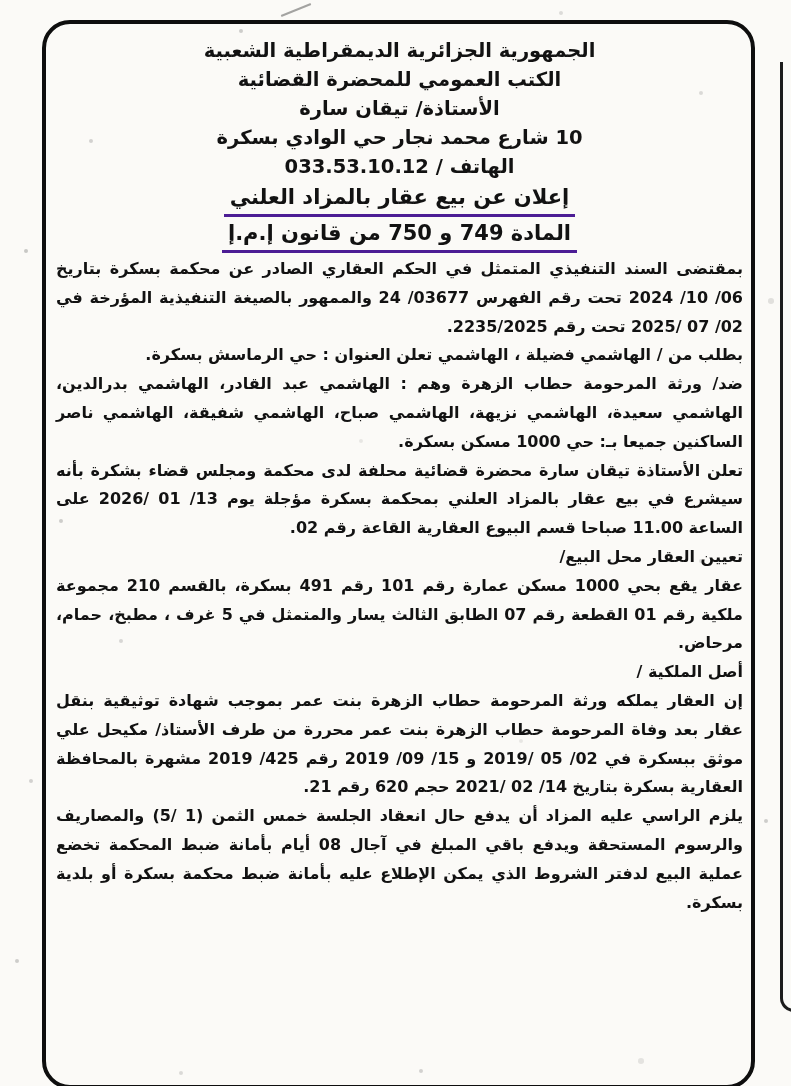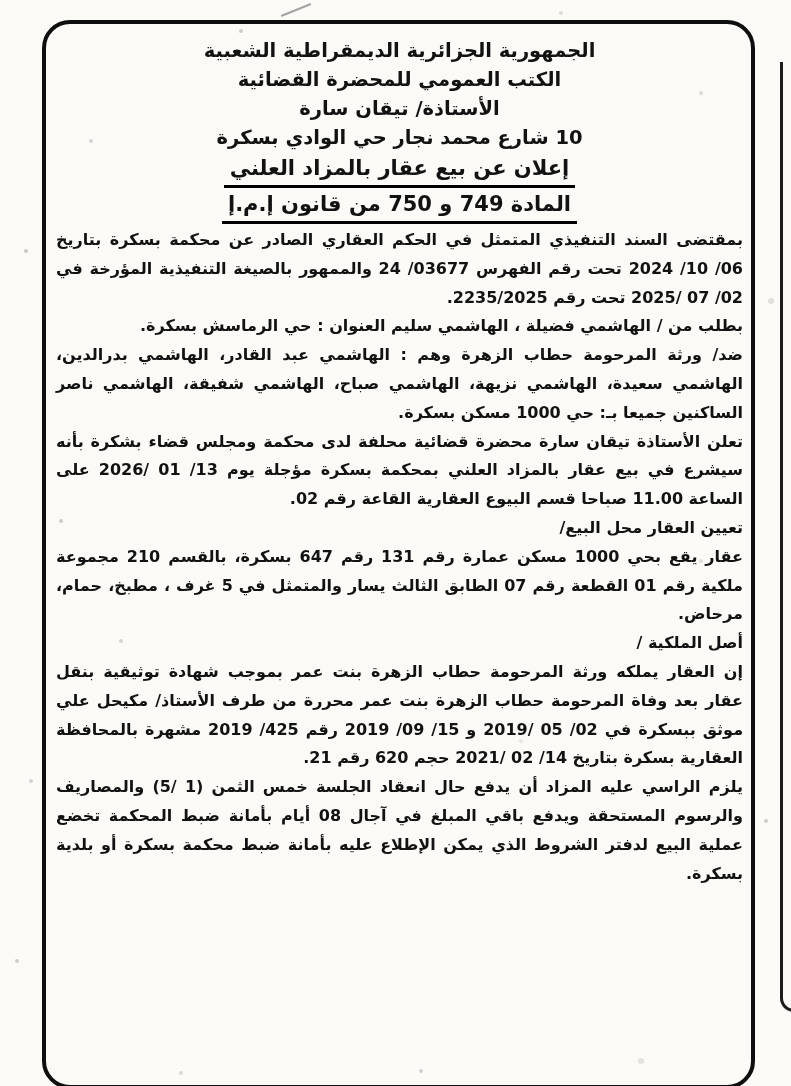--- a/index.html
+++ b/index.html
@@ -38,21 +38,21 @@
   }
   .title-line{
     margin:1px 0 0 0;
     text-align:center;
     font-size:21px;
     line-height:31px;
     font-weight:700;
   }
   .title-line .u{
     display:inline-block;
-    border-bottom:3px solid #000000;
+    border-bottom:3px solid #4c1d95;
     padding:0 6px 1px 6px;
   }
   .body-text{ margin-top:2px; }
   .body-text p{
     margin:0;
     font-size:16px;
     line-height:28.8px;
     font-weight:700;
     text-align:justify;
     text-align-last:right;
@@ -104,35 +104,36 @@
   <div class="speckles"></div>
   <div class="edge-line"></div>
 
   <div class="frame">
 
     <div class="header">
       <p class="hline">الجمهورية الجزائرية الديمقراطية الشعبية</p>
       <p class="hline">الكتب العمومي للمحضرة القضائية</p>
       <p class="hline">الأستاذة/ تيقان سارة</p>
       <p class="hline">10 شارع محمد نجار حي الوادي بسكرة</p>
+      <p class="hline">الهاتف / 033.53.10.12</p>
     </div>
 
     <p class="title-line">
       <span class="u">إعلان عن بيع عقار بالمزاد العلني</span>
     </p>
     <p class="title-line">
       <span class="u">المادة 749 و 750 من قانون إ.م.إ</span>
     </p>
 
     <div class="body-text">
       <p>بمقتضى السند التنفيذي المتمثل في الحكم العقاري الصادر عن محكمة بسكرة بتاريخ 06/ 10/ 2024 تحت رقم الفهرس 03677/ 24 والممهور بالصيغة التنفيذية المؤرخة في 02/ 07 /2025 تحت رقم 2235/2025.</p>
-      <p>بطلب من / الهاشمي فضيلة ، الهاشمي سليم العنوان : حي الرماسش بسكرة.</p>
+      <p>بطلب من / الهاشمي فضيلة ، الهاشمي تعلن العنوان : حي الرماسش بسكرة.</p>
       <p>ضد/ ورثة المرحومة حطاب الزهرة وهم : الهاشمي عبد القادر، الهاشمي بدرالدين، الهاشمي سعيدة، الهاشمي نزيهة، الهاشمي صباح، الهاشمي شفيقة، الهاشمي ناصر الساكنين جميعا بـ: حي 1000 مسكن بسكرة.</p>
       <p>تعلن الأستاذة تيقان سارة محضرة قضائية محلفة لدى محكمة ومجلس قضاء بشكرة بأنه سيشرع في بيع عقار بالمزاد العلني بمحكمة بسكرة مؤجلة يوم 13/ 01 /2026 على الساعة 11.00 صباحا قسم البيوع العقارية القاعة رقم 02.</p>
       <p>تعيين العقار محل البيع/</p>
-      <p>عقار يقع بحي 1000 مسكن عمارة رقم 131 رقم 647 بسكرة، بالقسم 210 مجموعة ملكية رقم 01 القطعة رقم 07 الطابق الثالث يسار والمتمثل في 5 غرف ، مطبخ، حمام، مرحاض.</p>
+      <p>عقار يقع بحي 1000 مسكن عمارة رقم 101 رقم 491 بسكرة، بالقسم 210 مجموعة ملكية رقم 01 القطعة رقم 07 الطابق الثالث يسار والمتمثل في 5 غرف ، مطبخ، حمام، مرحاض.</p>
       <p>أصل الملكية /</p>
       <p>إن العقار يملكه ورثة المرحومة حطاب الزهرة بنت عمر بموجب شهادة توثيقية بنقل عقار بعد وفاة المرحومة حطاب الزهرة بنت عمر محررة من طرف الأستاذ/ مكيحل علي موثق ببسكرة في 02/ 05 /2019 و 15/ 09/ 2019 رقم 425/ 2019 مشهرة بالمحافظة العقارية بسكرة بتاريخ 14/ 02 /2021 حجم 620 رقم 21.</p>
       <p>يلزم الراسي عليه المزاد أن يدفع حال انعقاد الجلسة خمس الثمن (1 /5) والمصاريف والرسوم المستحقة ويدفع باقي المبلغ في آجال 08 أيام بأمانة ضبط المحكمة تخضع عملية البيع لدفتر الشروط الذي يمكن الإطلاع عليه بأمانة ضبط محكمة بسكرة أو بلدية بسكرة.</p>
     </div>
 
   </div>
 </div>
 
 </body></html>

